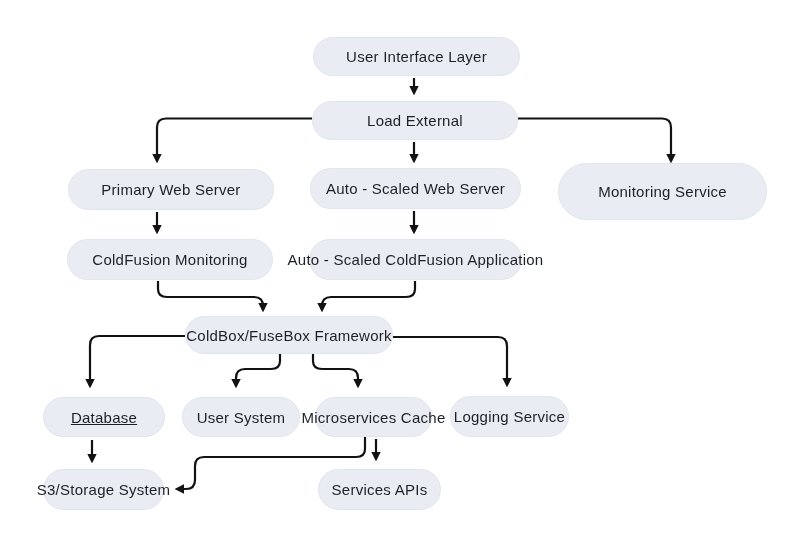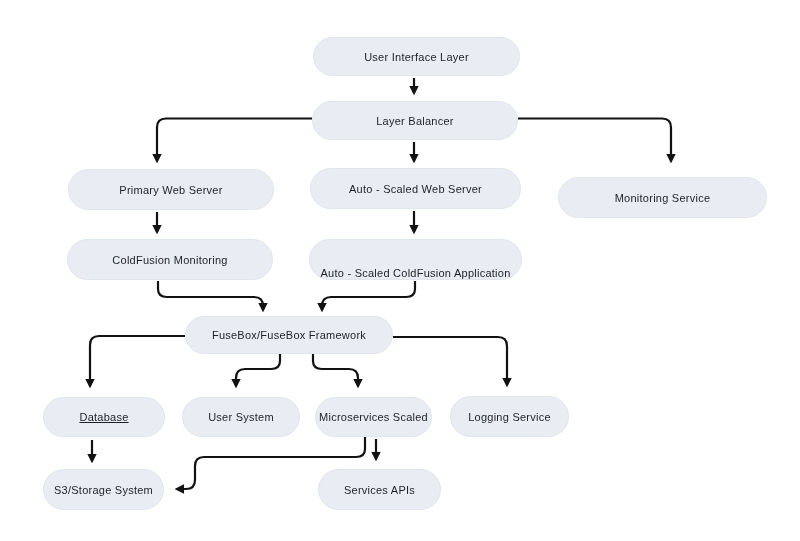--- a/index.html
+++ b/index.html
@@ -19,21 +19,21 @@
   }
   .edges-layer{position:absolute;left:0;top:0;width:800px;height:541px;}
   .node{
     position:absolute;
     box-sizing:border-box;
     display:flex;align-items:center;justify-content:center;
     background:var(--node-fill);
     border:1px solid var(--node-border);
     border-radius:999px;
     color:var(--node-text);
-    font-size:11px;
+    font-size:15px;
     letter-spacing:.25px;
     text-align:center;
     white-space:nowrap;
   }
   .node span{display:block;}
 </style>
 </head>
 <body>
 
 <div class="canvas">
@@ -59,48 +59,48 @@
         <path d="M92,440 L92,461" marker-end="url(#arrowhead)"></path>
         <path d="M376,439 L376,459" marker-end="url(#arrowhead)"></path>
         <path d="M365,437 L365,449 Q365,457 356,457 L204,457 Q195,457 195,466 L195,480 Q195,489 186,489 L177,489" marker-end="url(#arrowhead)"></path>
       </g>
   </svg>
   <div id="nodes-layer">
       <div class="node" style="left: 313px; top: 37px; width: 207px; height: 39px;">
         <span>User Interface Layer</span>
       </div>
       <div class="node" style="left: 312px; top: 101px; width: 206px; height: 39px;">
-        <span>Layer Balancer</span>
+        <span>Load External</span>
       </div>
       <div class="node" style="left: 68px; top: 169px; width: 206px; height: 41px;">
         <span>Primary Web Server</span>
       </div>
       <div class="node" style="left: 310px; top: 168px; width: 211px; height: 41px;">
         <span>Auto - Scaled Web Server</span>
       </div>
-      <div class="node" style="left: 558px; top: 177px; width: 209px; height: 41px;">
+      <div class="node" style="left: 558px; top: 163px; width: 209px; height: 57px;">
         <span>Monitoring Service</span>
       </div>
       <div class="node" style="left: 67px; top: 239px; width: 206px; height: 41px;">
         <span>ColdFusion Monitoring</span>
       </div>
-      <div class="node" style="left: 309px; top: 239px; width: 213px; height: 41px; align-items: flex-end;">
+      <div class="node" style="left: 309px; top: 239px; width: 213px; height: 41px;">
         <span>Auto - Scaled ColdFusion Application</span>
       </div>
       <div class="node" style="left: 185px; top: 316px; width: 208px; height: 38px;">
-        <span>FuseBox/FuseBox Framework</span>
+        <span>ColdBox/FuseBox Framework</span>
       </div>
       <div class="node" style="left: 43px; top: 397px; width: 122px; height: 40px; text-decoration: underline;">
         <span>Database</span>
       </div>
       <div class="node" style="left: 182px; top: 397px; width: 118px; height: 40px;">
         <span>User System</span>
       </div>
       <div class="node" style="left: 315px; top: 397px; width: 117px; height: 40px;">
-        <span>Microservices Scaled</span>
+        <span>Microservices Cache</span>
       </div>
       <div class="node" style="left: 450px; top: 396px; width: 119px; height: 41px;">
         <span>Logging Service</span>
       </div>
       <div class="node" style="left: 43px; top: 469px; width: 121px; height: 41px;">
         <span>S3/Storage System</span>
       </div>
       <div class="node" style="left: 318px; top: 469px; width: 123px; height: 41px;">
         <span>Services APIs</span>
       </div>

